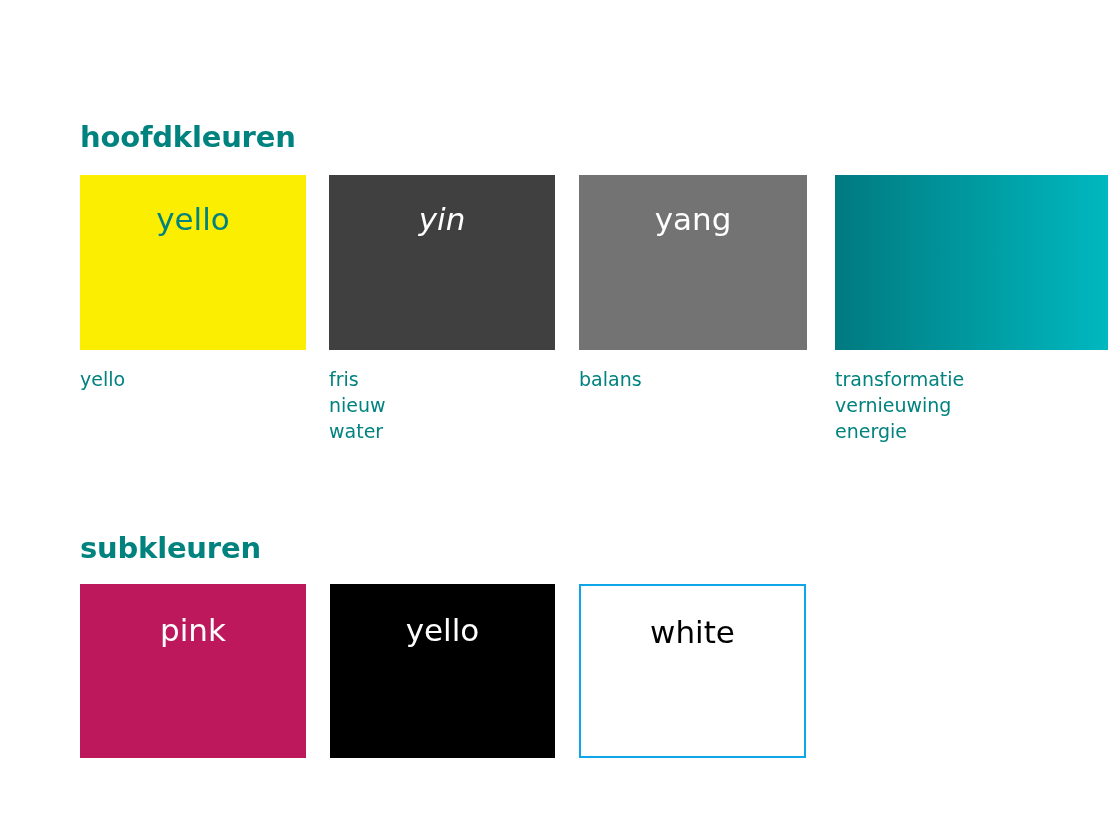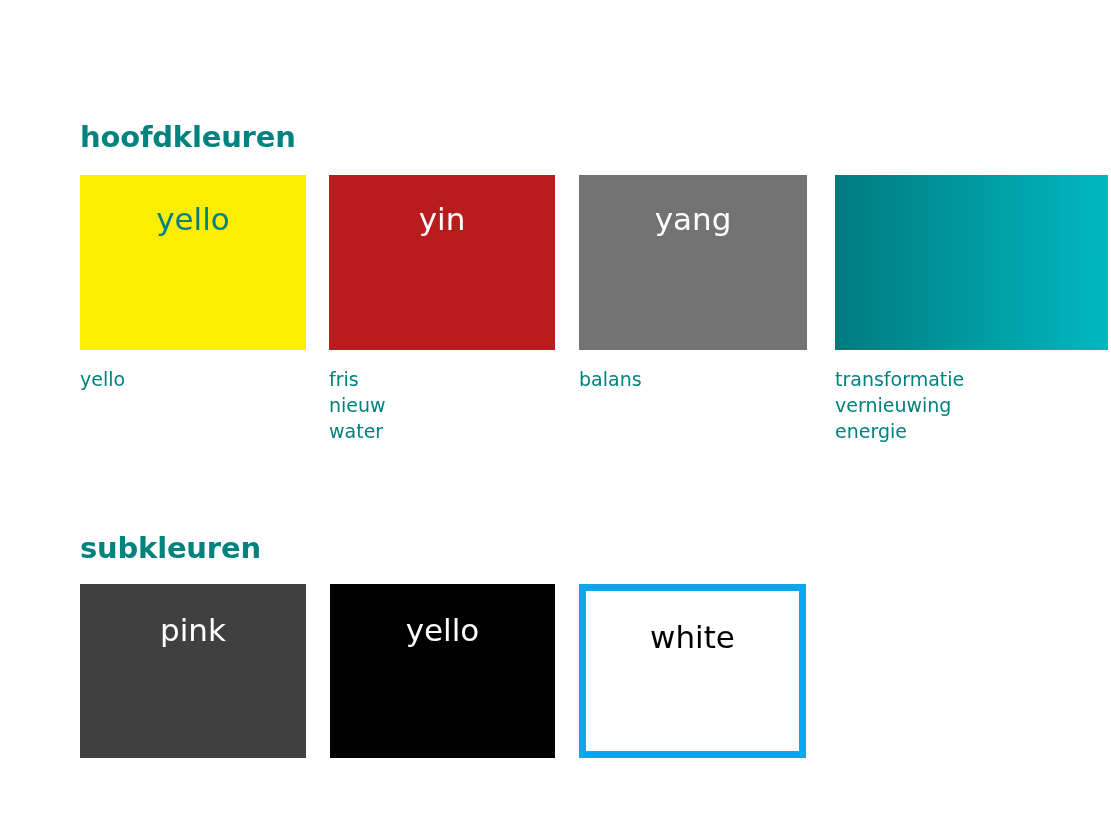--- a/index.html
+++ b/index.html
@@ -89,26 +89,26 @@
   .cell-2 { left: 313px; width: 226px; }
   .cell-3 { left: 563px; width: 228px; }
   .cell-4 { left: 819px; width: 273px; }
 
   .sub-cell-1 { left: 64px;  width: 226px; }
   .sub-cell-2 { left: 314px; width: 225px; }
   .sub-cell-3 { left: 563px; width: 227px; }
 
   
   .fill-yello    { background: #fbee00; }
-  .fill-yin      { background: #b91c1c; }
+  .fill-yin      { background: #404040; font-style: italic; }
   .fill-yang     { background: #737373; }
   .fill-gradient { background: linear-gradient(90deg, #007a80 0%, #00b8bf 100%); }
-  .fill-pink     { background: #404040; padding-left: 15px; }
+  .fill-pink     { background: #be185d; padding-left: 15px; }
   .fill-black    { background: #000000; }
-  .fill-white    { background: #ffffff; border: 7px solid #0ea5e9; }
+  .fill-white    { background: #ffffff; border: 2px solid #0ea5e9; }
 
   
   .ink-teal  { color: #00827f; }
   .ink-white { color: #ffffff; }
   .ink-black { color: #000000; }
 </style>
 </head>
 <body>
 
 <div class="page">

